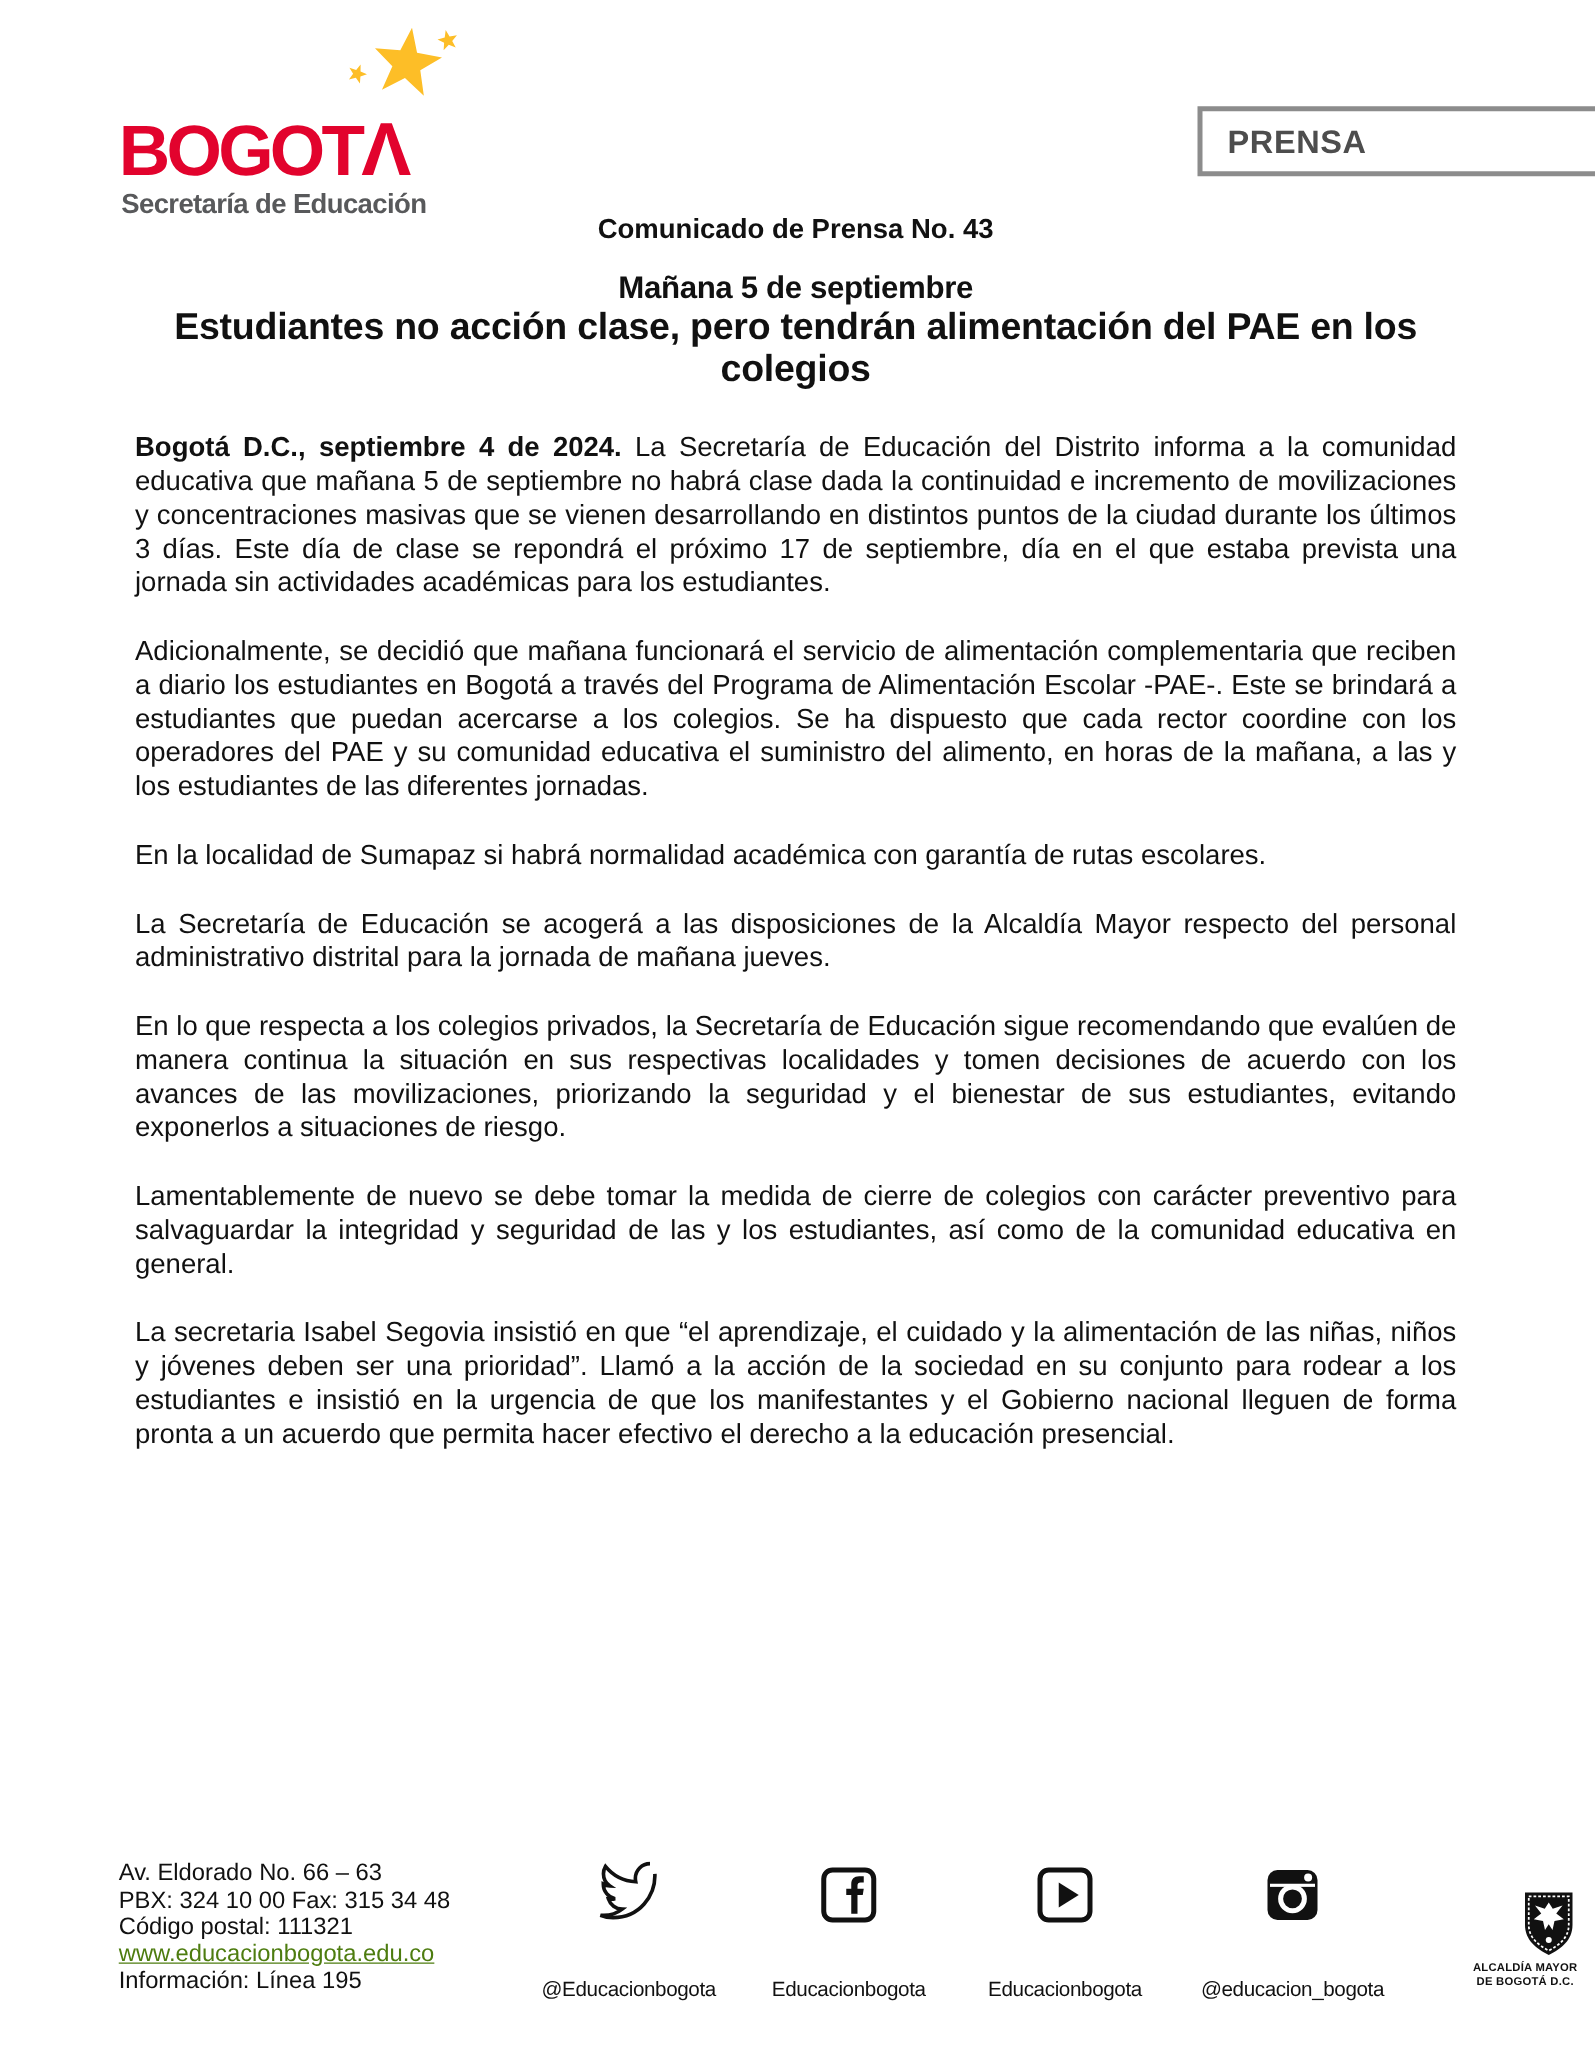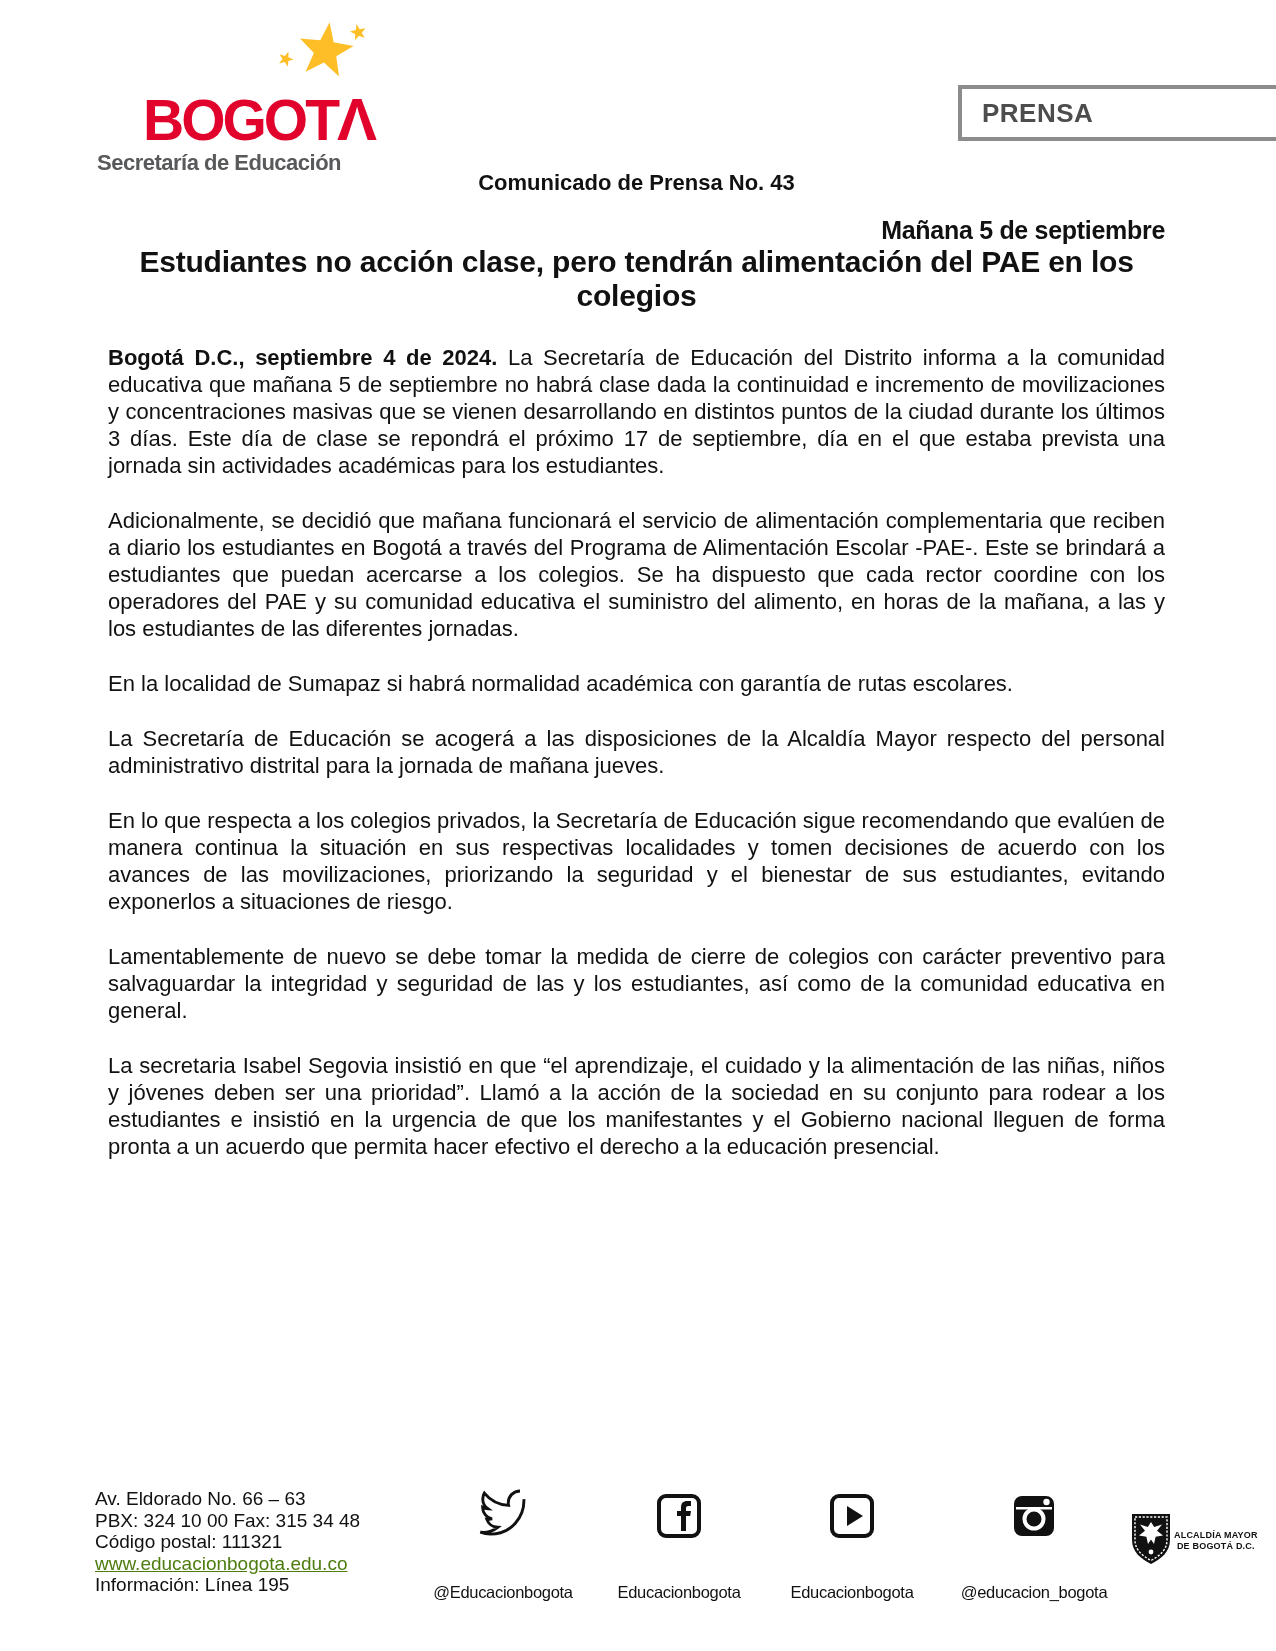--- a/index.html
+++ b/index.html
@@ -13,21 +13,20 @@
     color:#111;
   }
 
   
   .logo{position:absolute;left:95px;top:24px;width:280px;height:140px;}
   .logo-word{
     position:absolute;left:0;top:66px;
     font-size:57px;font-weight:bold;letter-spacing:-3px;
     color:var(--brand-red);line-height:1;
     white-space:nowrap;
-    margin-left:48px;
   }
   .logo-lambda{font-size:60px;letter-spacing:0;}
   .logo-sub{
     position:absolute;left:2px;top:126px;
     font-size:22px;font-weight:bold;letter-spacing:-0.5px;
     color:#58595B;white-space:nowrap;
   }
   .logo-stars{position:absolute;left:160px;top:-4px;width:120px;height:70px;}
 
   .prensa-box{
@@ -39,21 +38,21 @@
   .prensa-box span{
     font-size:26px;font-weight:bold;color:#4d4d4d;letter-spacing:0.5px;
   }
 
   .comunicado{
     position:absolute;left:108px;top:170px;width:1057px;
     text-align:center;font-size:22px;font-weight:bold;
   }
   .kicker{
     position:absolute;left:108px;top:216px;width:1057px;
-    text-align:right;font-size:25px;font-weight:bold;letter-spacing:-0.3px;
+    text-align:center;font-size:25px;font-weight:bold;letter-spacing:-0.3px;
   }
   .headline{
     position:absolute;left:108px;top:245px;width:1057px;
     text-align:center;font-size:30px;line-height:34px;font-weight:bold;
     letter-spacing:-0.2px;
   }
 
   
   .body-text{
     position:absolute;left:108px;top:344px;width:1057px;
@@ -83,21 +82,21 @@
   }
   .social .ic{display:flex;align-items:flex-end;justify-content:center;height:58px;margin-bottom:4px;}
   .social .lbl{font-size:16.5px;letter-spacing:-0.3px;color:#111;white-space:nowrap;}
   .social-1{left:418px;}
   .social-2{left:594px;}
   .social-3{left:767px;}
   .social-4{left:949px;}
 
   .alcaldia{
     position:absolute;left:1128px;top:1512px;width:134px;
-    display:flex;flex-direction:row;align-items:center;
+    display:flex;flex-direction:column;align-items:flex-end;
   }
   .alcaldia .crest{width:46px;height:54px;}
   .alcaldia .al-txt{
     margin-top:3px;text-align:center;
     font-size:9px;font-weight:bold;line-height:10.5px;color:#111;
     letter-spacing:0.2px;white-space:nowrap;
   }
 </style>
 </head>
 <body>

